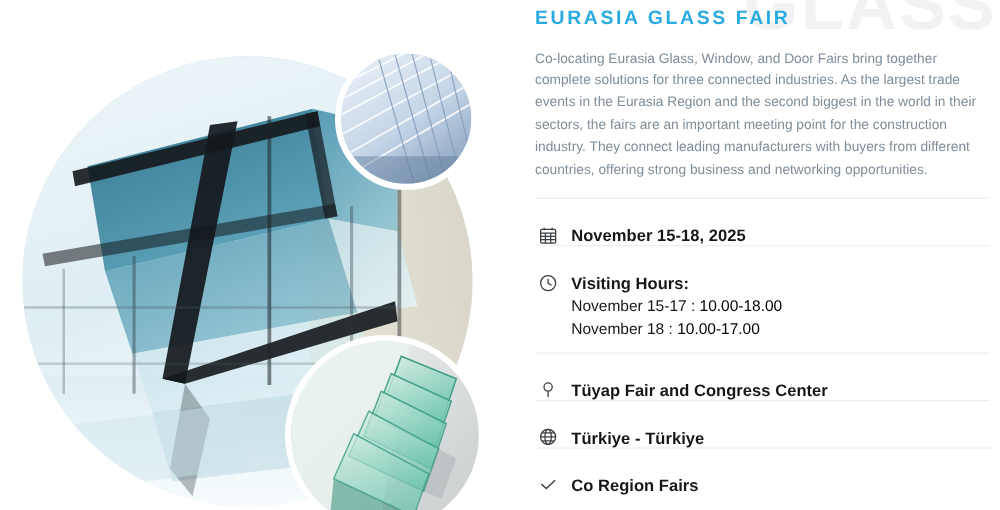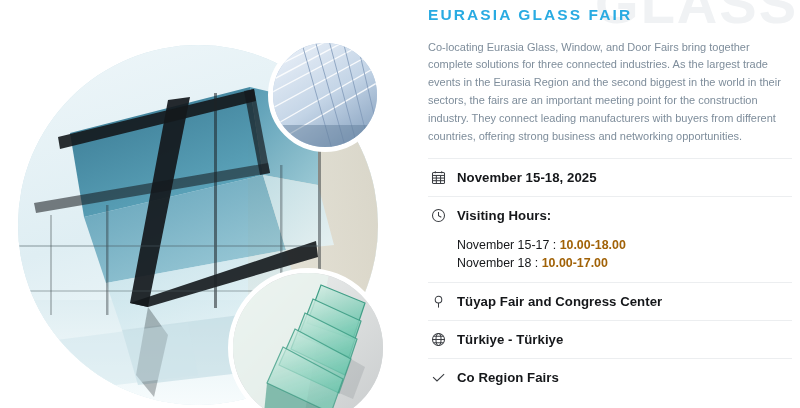--- a/index.html
+++ b/index.html
@@ -110,21 +110,21 @@
 
   .divider {
     height: 1px;
     background: #eceef0;
     width: 364px;
     margin: 0;
   }
 
   .info-row {
     display: flex;
-    align-items: center;
+    align-items: flex-end;
     gap: 11px;
     height: 37px;
     padding-left: 2px;
   }
 
   .info-row .row-label {
     font-size: 13.2px;
     font-weight: bold;
     color: #15171a;
     letter-spacing: 0.05px;
@@ -149,22 +149,22 @@
   .hours-line {
     font-size: 12.4px;
     line-height: 1.42;
     color: #15171a;
     white-space: nowrap;
   }
   .hours-line .hours-day {
     font-weight: normal;
   }
   .hours-line .hours-time {
-    font-weight: bold;
-    color: #a16207;
+    font-weight: normal;
+    color: #000000;
   }
 </style>
 </head>
 <body>
 
 <div class="page">
 
   <div class="visual-panel">
 
     <div class="hero-circle">

